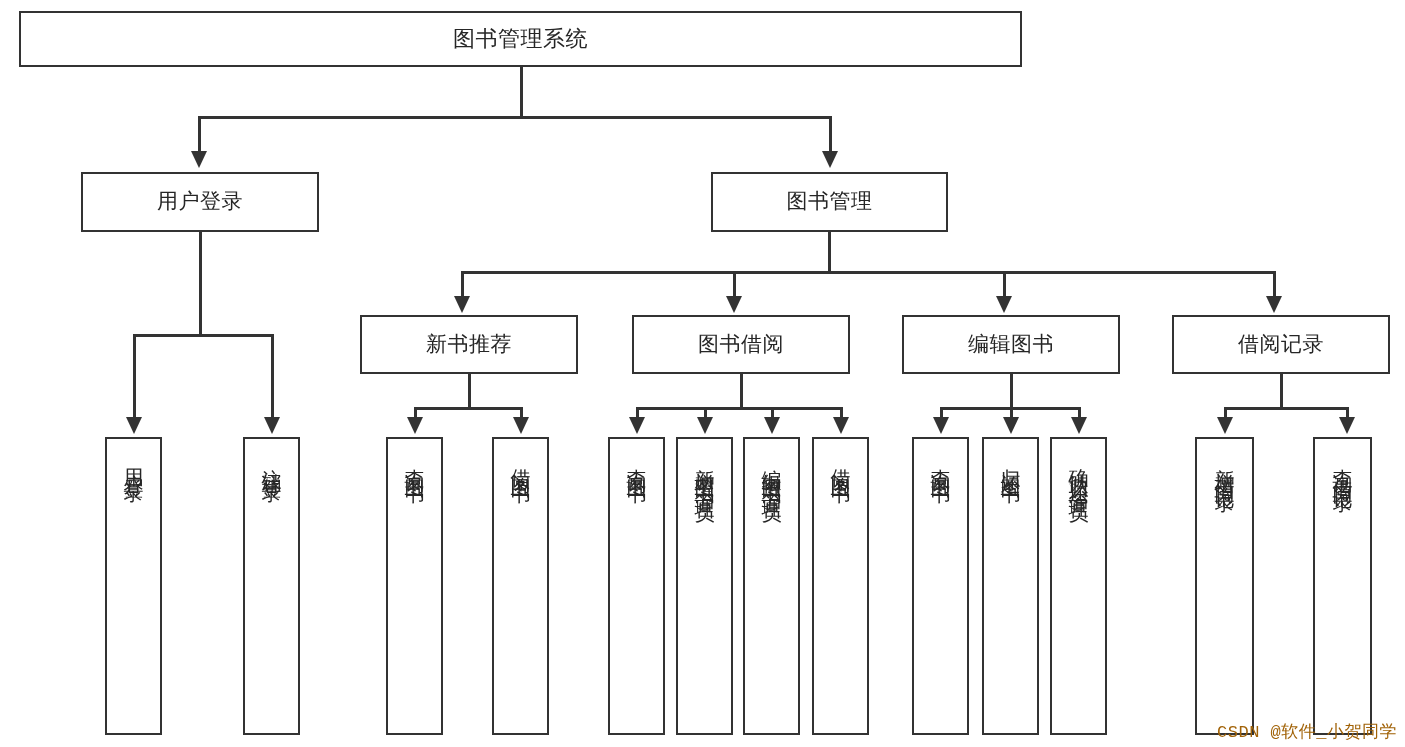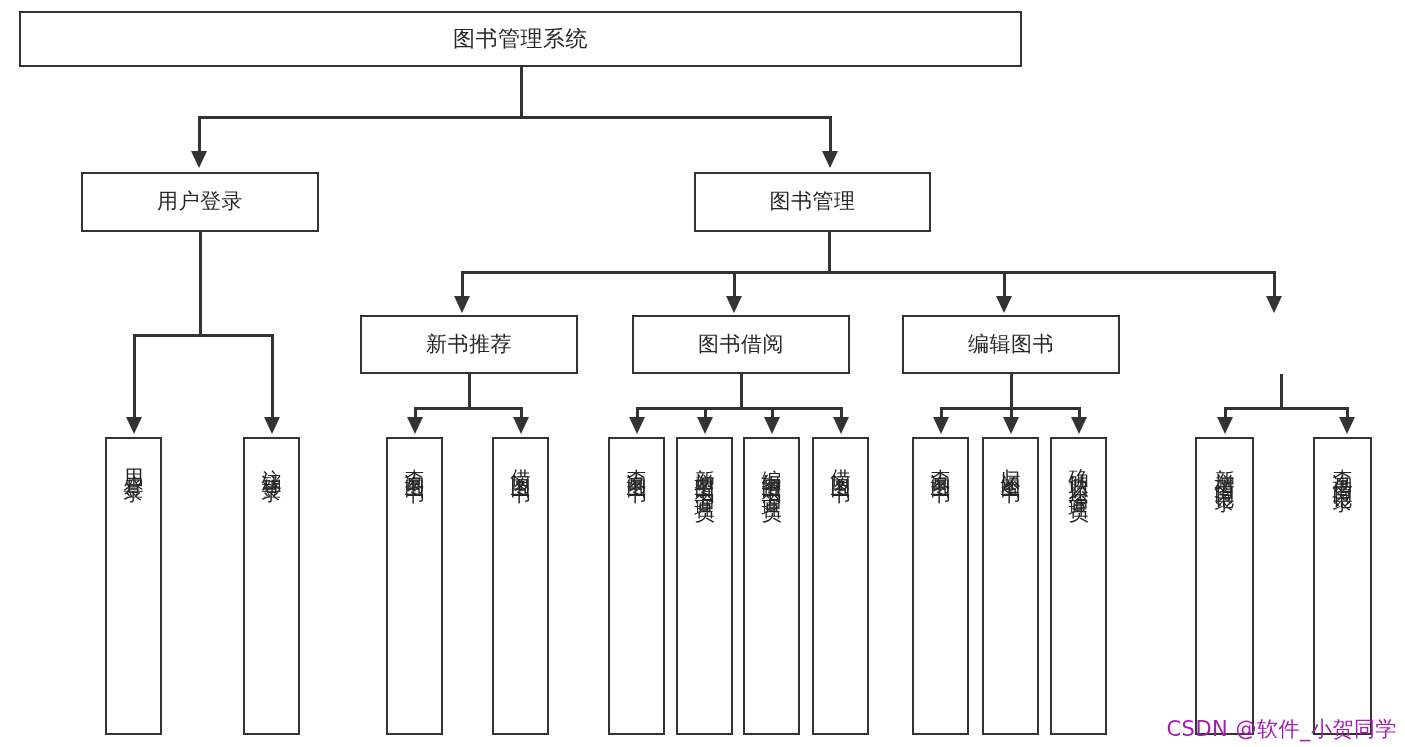--- a/index.html
+++ b/index.html
@@ -63,25 +63,26 @@
     height: 0;
     border-left: 8px solid transparent;
     border-right: 8px solid transparent;
     border-top: 17px solid #333333;
   }
   
   #watermark {
     position: absolute;
     right: 8px;
     bottom: 4px;
-    font-size: 21px;
-    color: #a21caf;
+    font-size: 17px;
+    color: #a16207;
     letter-spacing: 0.5px;
     white-space: nowrap;
     pointer-events: none;
+    font-family: Liberation Mono, monospace;
   }
 </style>
 </head>
 <body>
 
 <div id="canvas">
 
   <div class="node root" style="left:19px; top:11px; width:1003px; height:56px;">
     <span class="label">图书管理系统</span>
   </div>
@@ -89,21 +90,21 @@
   <div class="vline" style="left:520px; top:67px; width:2.5px; height:50px;"></div>
   <div class="hline" style="left:198px; top:116px; width:633px;"></div>
   <div class="vline" style="left:198px; top:116px; height:38px;"></div>
   <div class="arrow" style="left:191px; top:151px;"></div>
   <div class="vline" style="left:829px; top:116px; height:38px;"></div>
   <div class="arrow" style="left:822px; top:151px;"></div>
 
   <div class="node" style="left:81px; top:172px; width:238px; height:60px;">
     <span class="label">用户登录</span>
   </div>
-  <div class="node" style="left:694px; top:172px; width:237px; height:60px;">
+  <div class="node" style="left:711px; top:172px; width:237px; height:60px;">
     <span class="label">图书管理</span>
   </div>
 
   <div class="vline" style="left:199px; top:232px; height:104px;"></div>
   <div class="hline" style="left:133px; top:334px; width:140px;"></div>
   <div class="vline" style="left:133px; top:334px; height:85px;"></div>
   <div class="arrow" style="left:126px; top:417px;"></div>
   <div class="vline" style="left:271px; top:334px; height:85px;"></div>
   <div class="arrow" style="left:264px; top:417px;"></div>
 
@@ -120,20 +121,23 @@
 
   <div class="node" style="left:632px; top:315px; width:218px; height:59px;">
     <span class="label">图书借阅</span>
   </div>
   <div class="node" style="left:360px; top:315px; width:218px; height:59px;">
     <span class="label">新书推荐</span>
   </div>
   <div class="node" style="left:902px; top:315px; width:218px; height:59px;">
     <span class="label">编辑图书</span>
   </div>
+  <div class="node" style="left:1172px; top:315px; width:218px; height:59px;">
+    <span class="label">借阅记录</span>
+  </div>
 
   <div class="vline" style="left:468px; top:374px; height:35px;"></div>
   <div class="hline" style="left:414px; top:407px; width:108px;"></div>
   <div class="vline" style="left:414px; top:407px; height:12px;"></div>
   <div class="arrow" style="left:407px; top:417px;"></div>
   <div class="vline" style="left:520px; top:407px; height:12px;"></div>
   <div class="arrow" style="left:513px; top:417px;"></div>
 
   <div class="vline" style="left:740px; top:374px; height:35px;"></div>
   <div class="hline" style="left:636px; top:407px; width:206px;"></div>

